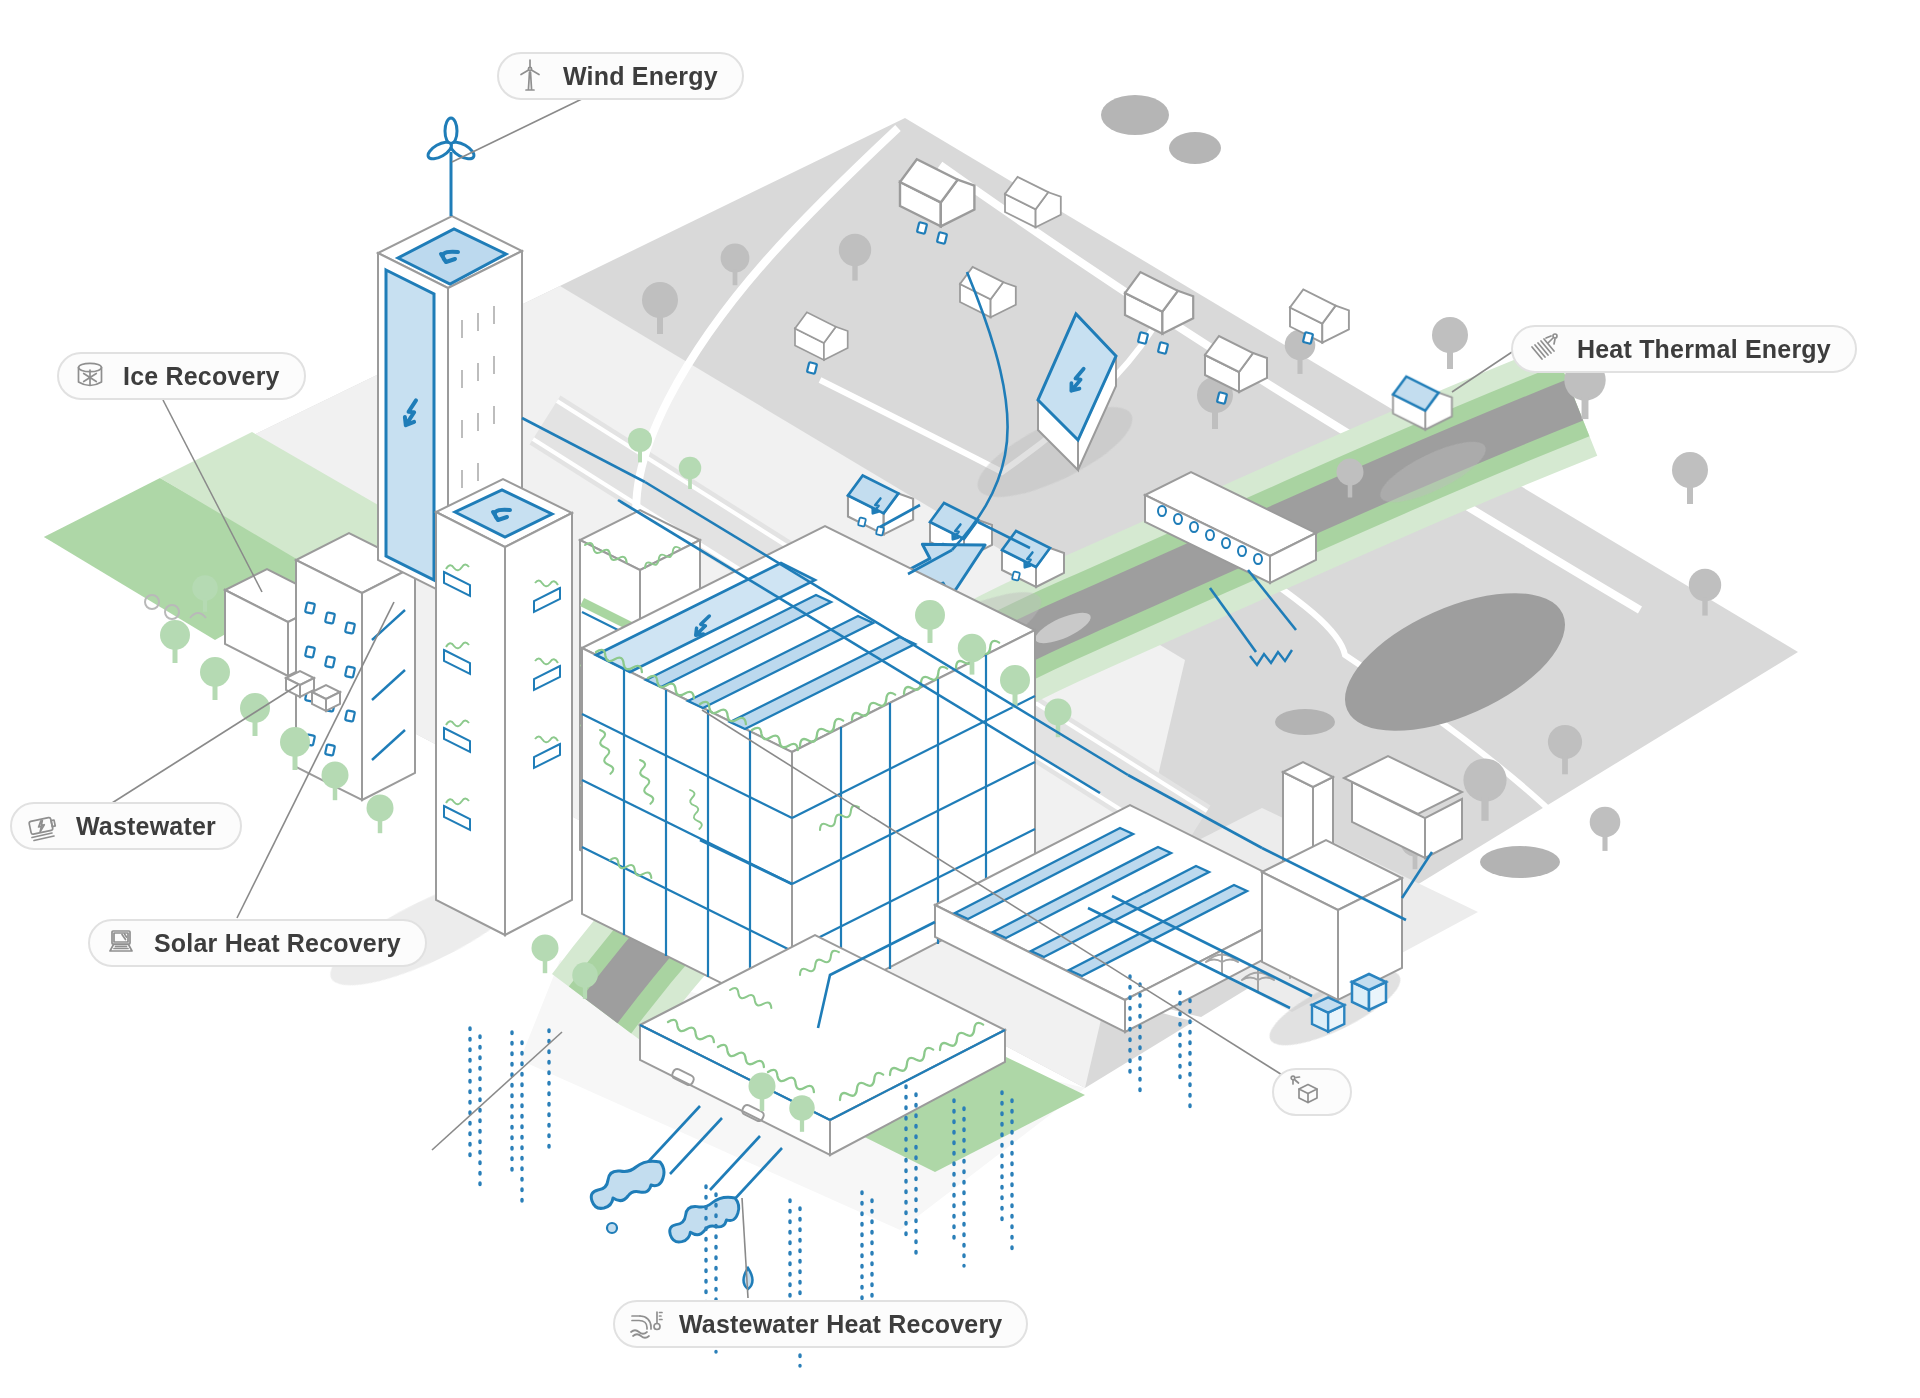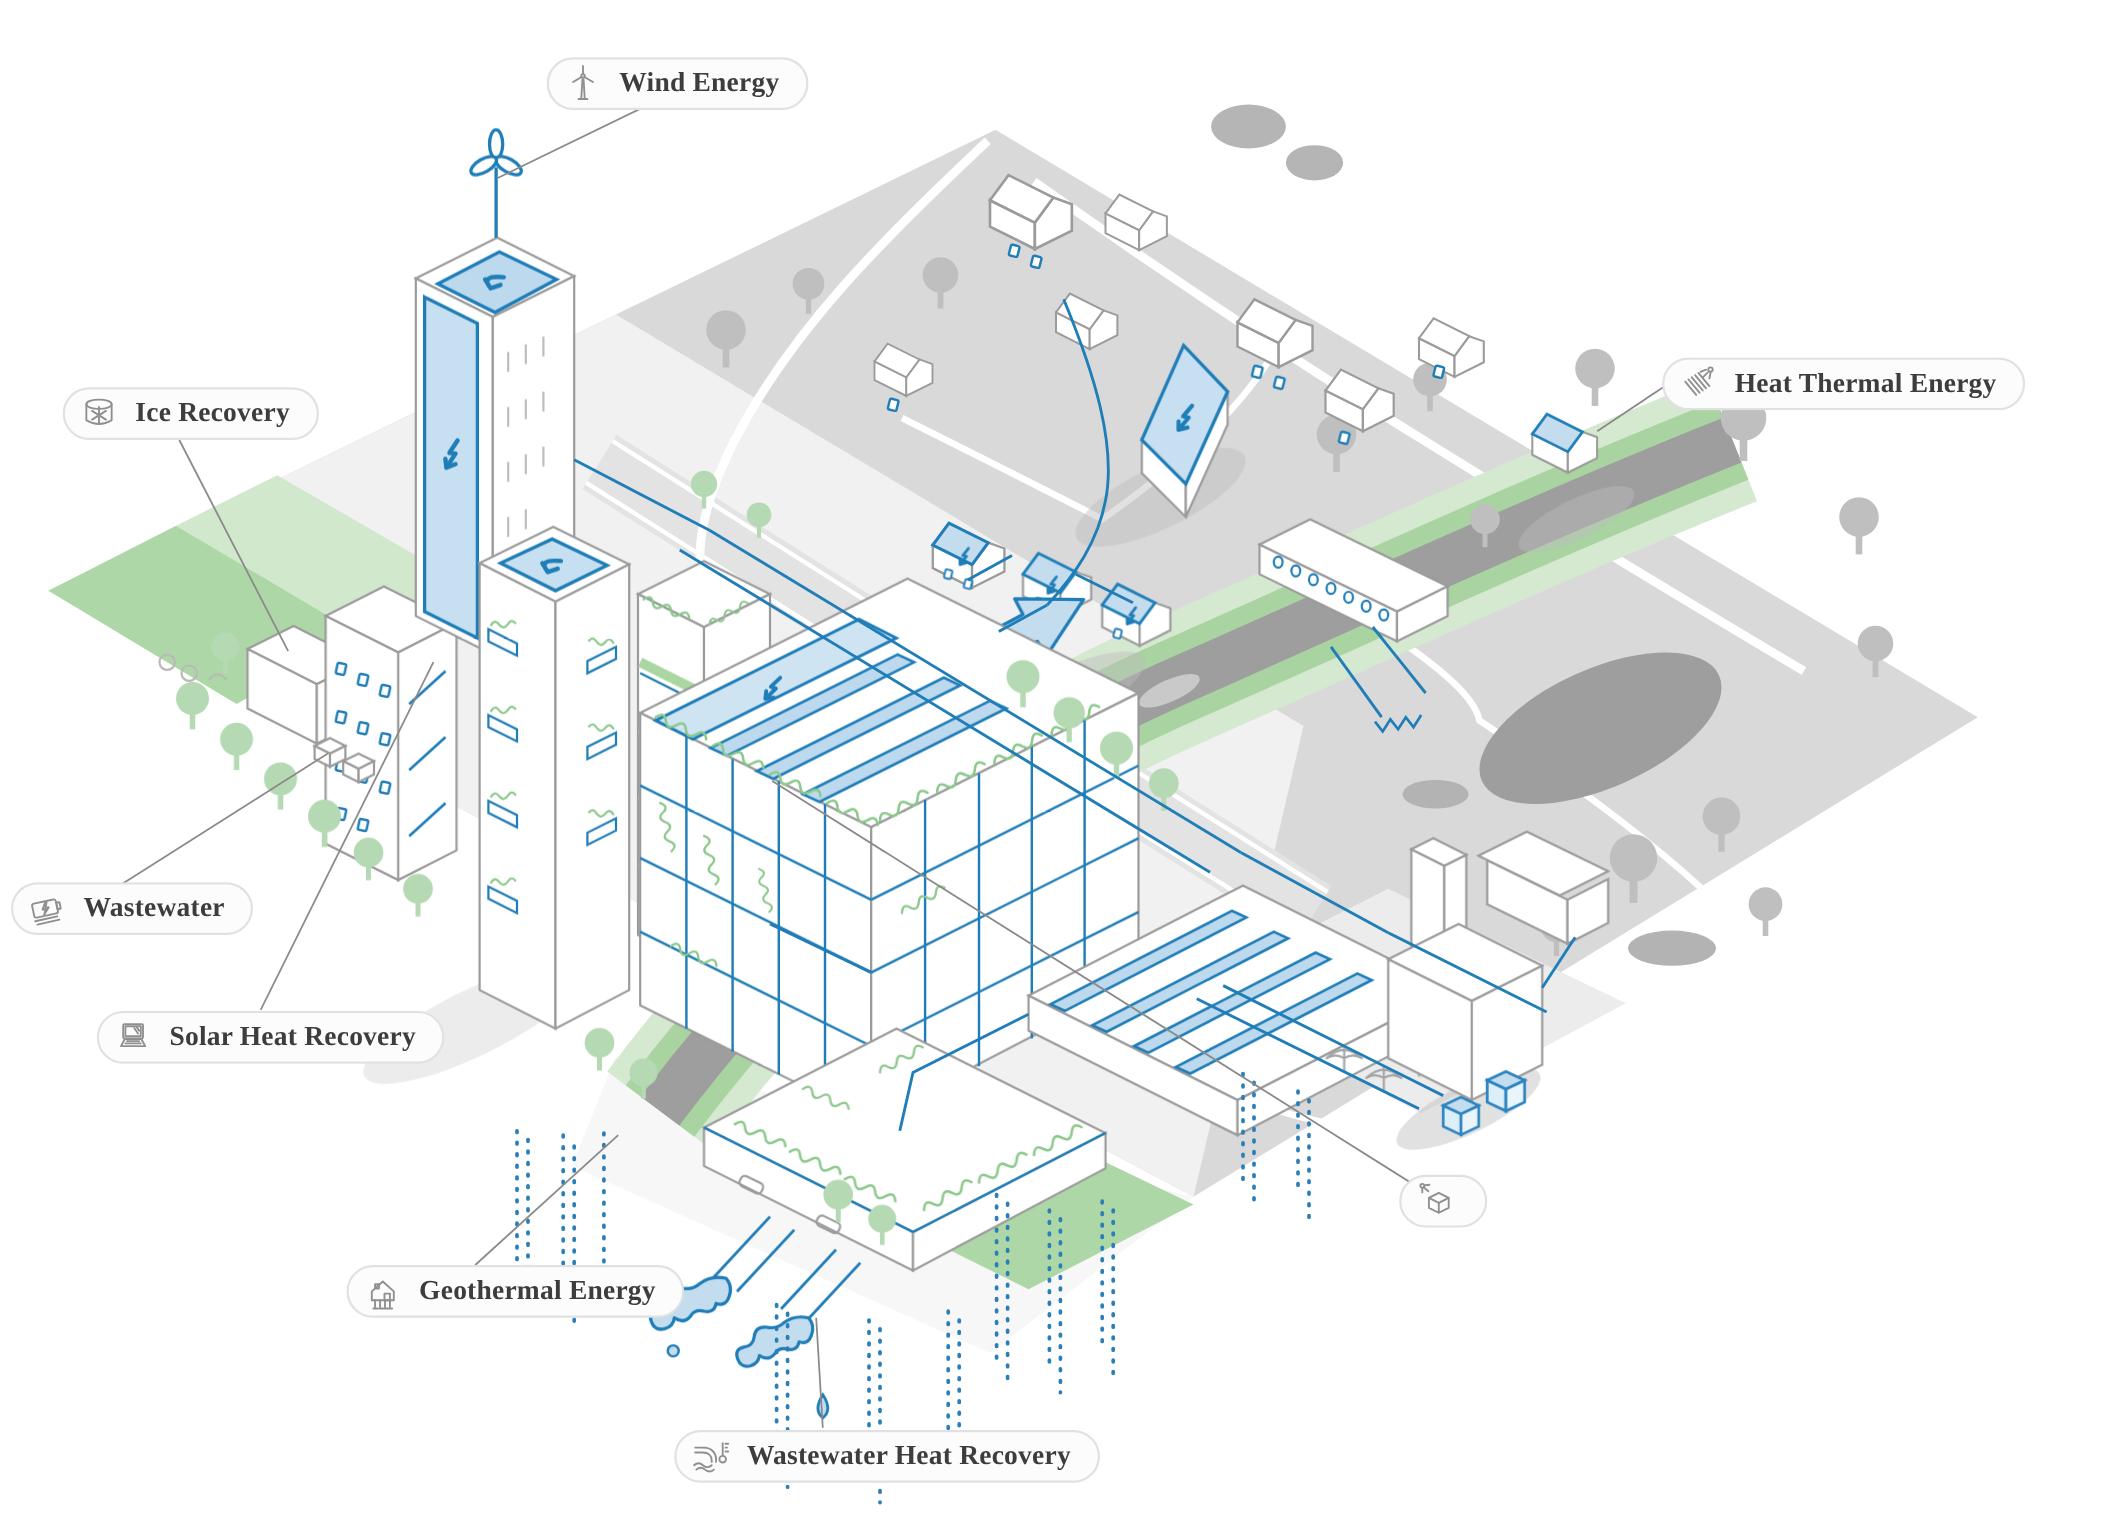--- a/index.html
+++ b/index.html
@@ -1,17 +1,17 @@
 <!DOCTYPE html>
 <html><head>
 <meta charset="utf-8">
 <style>
   html,body{margin:0;padding:0;background:#ffffff;}
   .canvas{position:relative;width:1920px;height:1398px;background:#ffffff;overflow:hidden;
-          font-family:Liberation Serif, serif;}
+          font-family:Liberation Sans, sans-serif;}
   .scene{position:absolute;left:0;top:0;}
   .pill{position:absolute;display:inline-flex;align-items:center;gap:12px;height:48px;
         padding:0 24px 0 10px;background:#fcfcfc;border:2px solid #e1e1e1;border-radius:999px;
         box-sizing:border-box;white-space:nowrap;z-index:5;}
   .pill-label{font-weight:700;font-size:25px;color:#3d3d3d;letter-spacing:.2px;}
   .pill-icon{width:42px;height:42px;display:flex;align-items:center;justify-content:center;}
   .pill-icon svg{stroke:#8f8f8f;fill:none;stroke-width:1.7;stroke-linecap:round;stroke-linejoin:round;}
 </style>
 </head>
 <body>
@@ -532,32 +532,20 @@
     <svg width="40" height="40" viewBox="0 0 40 40">
       <rect x="11" y="8" width="18" height="13" rx="1"></rect>
       <rect x="13" y="10" width="14" height="9"></rect>
       <path d="M21,11.5 L24.5,16.5 M23.5,11 L25.5,14"></path>
       <path d="M9,28 L12.5,21.5 H27.5 L31,28 Z M13,25.5 H27 M14.5,23.5 H25.5"></path>
     </svg>
   </span>
   <span class="pill-label">Solar Heat Recovery</span>
 </div>
 
-<div class="pill" style="left:315px;top:1150px">
-  <span class="pill-icon">
-    <svg width="40" height="40" viewBox="0 0 40 40">
-      <path d="M10,20 L20,11 L30,20 V28 H10 Z"></path>
-      <rect x="13" y="13.5" width="3.5" height="4"></rect>
-      <rect x="21.5" y="22" width="5" height="6"></rect>
-      <path d="M13,28 V34.5 M17.5,28 V34.5 M22,28 V34.5 M26.5,28 V34.5"></path>
-      <path d="M11.5,35.5 H15 M16.5,35.5 H20 M21,35.5 H24.5 M25.5,35.5 H28.5"></path>
-    </svg>
-  </span>
-  <span class="pill-label">Geothermal Energy</span>
-</div>
 
 <div class="pill" style="left:613px;top:1300px">
   <span class="pill-icon">
     <svg width="40" height="40" viewBox="0 0 40 40">
       <path d="M6,12 H14 M6,16.5 H13 C18,16.5 21,19.5 21,23.5 L21,25"></path>
       <path d="M14,12 C20.5,12 25,16.5 25,23 L25,25"></path>
       <path d="M5,28 Q9,24.5 13,28 T21,28 M7,32 Q11,28.5 15,32 T23,32"></path>
       <path d="M31,8 V19"></path>
       <circle cx="31" cy="22.5" r="3"></circle>
       <path d="M33.5,8.5 H36 M33.5,12 H35 M33.5,15.5 H36"></path>

